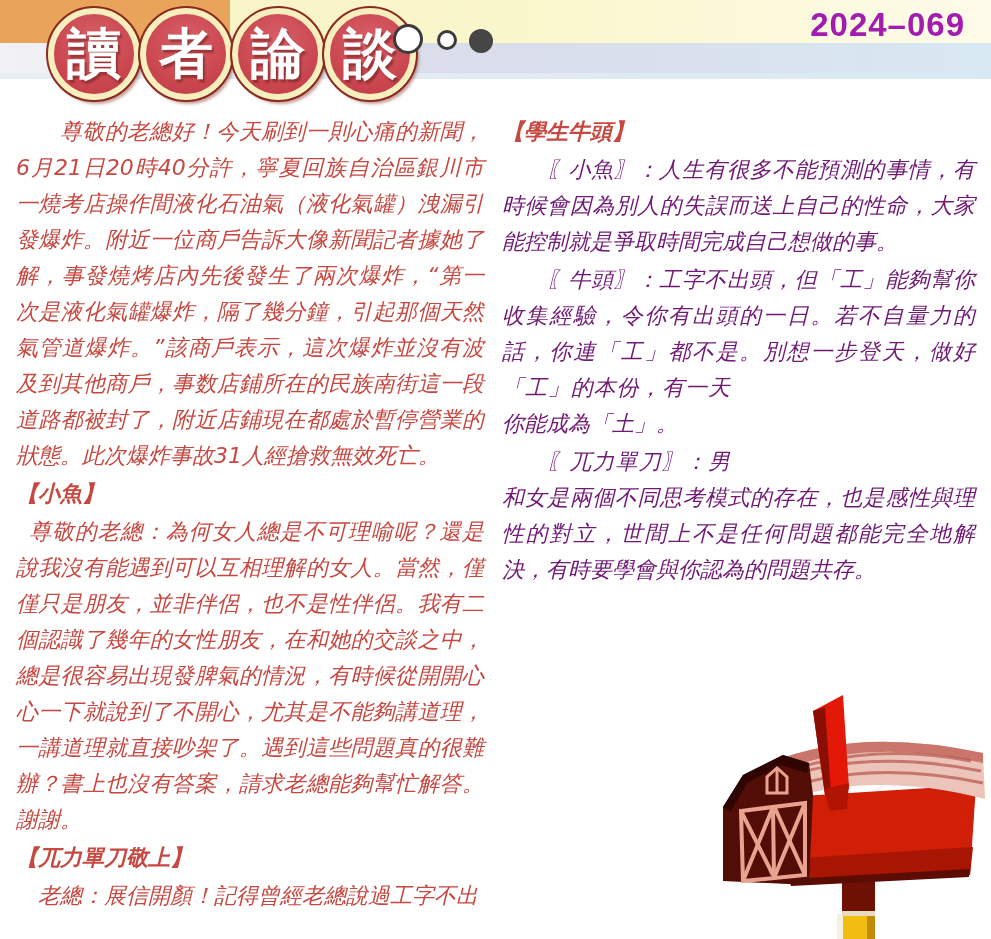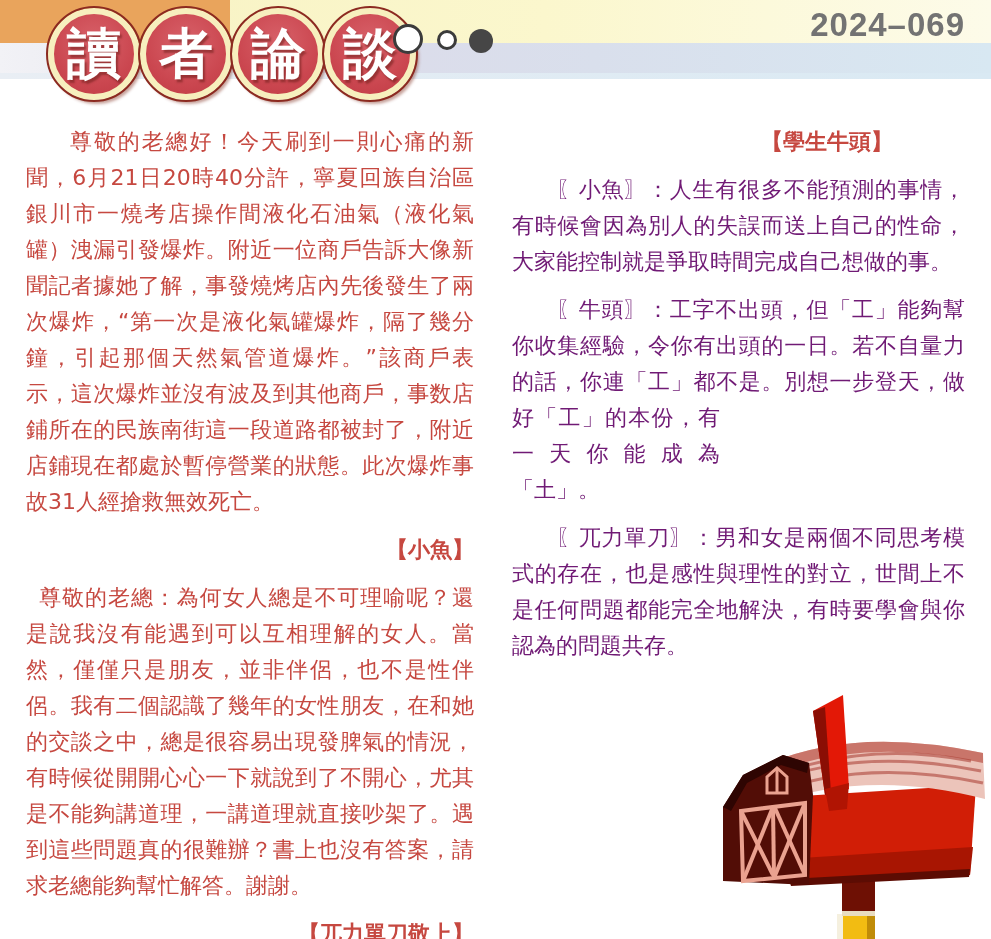--- a/index.html
+++ b/index.html
@@ -28,32 +28,32 @@
     text-shadow:2px 3px 2px rgba(110,30,25,.55);
   }
   .lc1{left:48px;} .lc2{left:140px;} .lc3{left:232px;} .lc4{left:324px;}
   .dot{position:absolute;border-radius:50%;box-sizing:border-box;}
   .dot1{left:393px;top:24px;width:30px;height:30px;background:#ffffff;border:3px solid #3b3b3b;}
   .dot2{left:437px;top:30px;width:20px;height:20px;background:#ffffff;border:3px solid #3b3b3b;}
   .dot3{left:469px;top:29px;width:24px;height:24px;background:#464646;}
   .issue{
     position:absolute;right:26px;top:6px;
     font-family:"Liberation Sans",sans-serif;font-weight:bold;font-size:33px;
-    color:#737373;letter-spacing:1px;
+    color:#a21caf;letter-spacing:1px;
   }
   
   .col{position:absolute;top:112px;font-size:22px;line-height:36px;color:#c64840;
     text-align:justify;z-index:3;}
   .col-left{left:14px;width:472px;}
   .col-right{left:500px;width:477px;}
-  .col p{margin:12px;padding:0;}
+  .col p{margin:2px;padding:0;font-style:italic;}
   .ind2{text-indent:2em;}
   .ind1{text-indent:1em;}
   .ind05{text-indent:0.6em;}
-  .sig{text-align:right;font-weight:bold;padding-right:42px;}
+  .sig{font-weight:bold;padding-right:42px;}
   .col-right .sig{padding-right:72px;}
   .reply{color:#701a75;}
   .mb-spacer{
     float:right;width:245px;height:200px;
     shape-outside:polygon(0 108px,245px 108px,245px 200px,0 200px);
   }
   
   .mailbox{position:absolute;left:691px;top:689px;width:300px;height:250px;z-index:2;}
 </style>
 </head>

